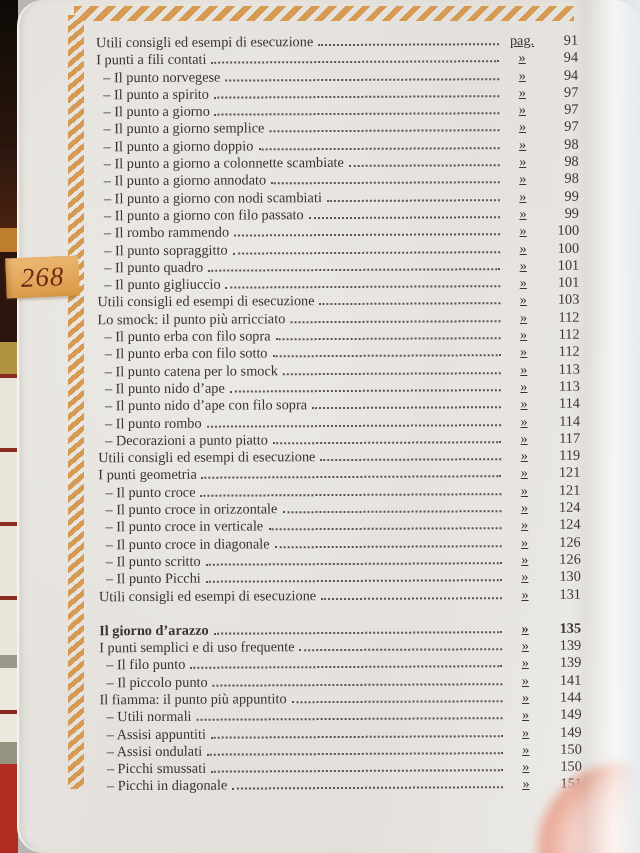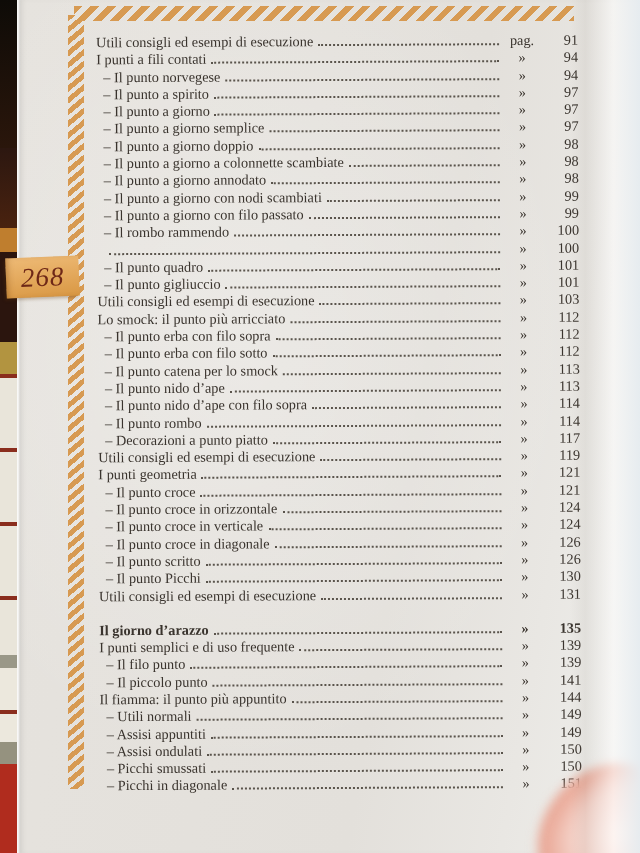--- a/index.html
+++ b/index.html
@@ -18,21 +18,21 @@
   .es7{top:655px;height:13px;background:#9a9888;}
   .es8{top:668px;height:74px;background:linear-gradient(#ece8dd 0 42px,#8a2d1d 42px 46px,#ece8dd 46px);}
   .es9{top:742px;height:22px;background:#95927f;}
   .es10{top:764px;height:89px;background:var(--edge-red,#b02c1e);}
 
   
   .page{position:absolute;left:17px;top:0;right:0;bottom:0;
     background:
       radial-gradient(ellipse at 35% 40%, rgba(255,255,255,.28) 0%, rgba(255,255,255,0) 60%),
       linear-gradient(100deg,#e6e3de 0%,#e3e0db 62%,#e9e7e3 82%,#efefec 100%);
-    box-shadow: inset 3px 0 2px -1px rgba(255,255,255,.9), inset 7px 0 7px -4px rgba(0,0,0,.14);}
+    box-shadow: inset 3px 0 2px -1px rgba(255,255,255,.9), inset 7px 0 7px -4px rgba(0,0,0,.14); border-radius: 26px;}
   .page::after{content:"";position:absolute;top:0;right:0;width:70px;height:100%;pointer-events:none;
     background:linear-gradient(to right, rgba(255,255,255,0) 0%, rgba(140,133,124,.10) 22%, rgba(255,255,255,.55) 62%, rgba(230,236,240,.95) 100%);}
 
   
   .rope{position:absolute;pointer-events:none;}
   .rope-top{left:57px;top:6px;width:500px;height:15px;
     background:repeating-linear-gradient(135deg, var(--dash-orange,#d79a52) 0 6px, transparent 6px 12px);}
   .rope-left{left:51px;top:15px;width:16px;height:774px;
     background:repeating-linear-gradient(140deg, var(--dash-orange,#d79a52) 0 5px, transparent 5px 9px);}
 
@@ -46,21 +46,21 @@
 
   
   .toc{position:absolute;left:81px;top:33px;width:482px;color:var(--ink,#3a342e);
     font-size:14.3px;line-height:17.3px;transform:rotate(-0.3deg);}
   .toc-row{display:flex;align-items:baseline;height:17.3px;}
   .toc-row.indent{padding-left:7px;}
   .toc-row.bold{font-weight:700;}
   .toc-row.gap{margin-top:17px;}
   .toc-title{white-space:nowrap;}
   .toc-leader{flex:1;min-width:10px;border-bottom:2px dotted #5a544c;margin:0 3px 3px 5px;}
-  .toc-ref{flex:none;width:40px;text-align:center;}
+  .toc-ref{flex:none;width:40px;text-align:center;text-decoration:underline;}
   .toc-page{flex:none;width:36px;text-align:right;}
 
   
   .finger{position:absolute;right:-45px;bottom:-42px;width:155px;height:128px;border-radius:50%;
     background:radial-gradient(ellipse at 58% 58%, #fbeae4 0%, #f4d0c6 42%, #e9a593 66%, rgba(233,165,147,0) 73%);
     filter:blur(5px);transform:rotate(-28deg);}
 </style>
 </head>
 <body>
 
@@ -161,20 +161,21 @@
   </div>
 
   <div class="toc-row indent">
     <span class="toc-title">– Il rombo rammendo</span>
     <span class="toc-leader"></span>
     <span class="toc-ref">»</span>
     <span class="toc-page">100</span>
   </div>
 
   <div class="toc-row indent">
+    <span class="toc-title">– Il punto sopraggitto</span>
     <span class="toc-leader"></span>
     <span class="toc-ref">»</span>
     <span class="toc-page">100</span>
   </div>
 
   <div class="toc-row indent">
     <span class="toc-title">– Il punto quadro</span>
     <span class="toc-leader"></span>
     <span class="toc-ref">»</span>
     <span class="toc-page">101</span>

